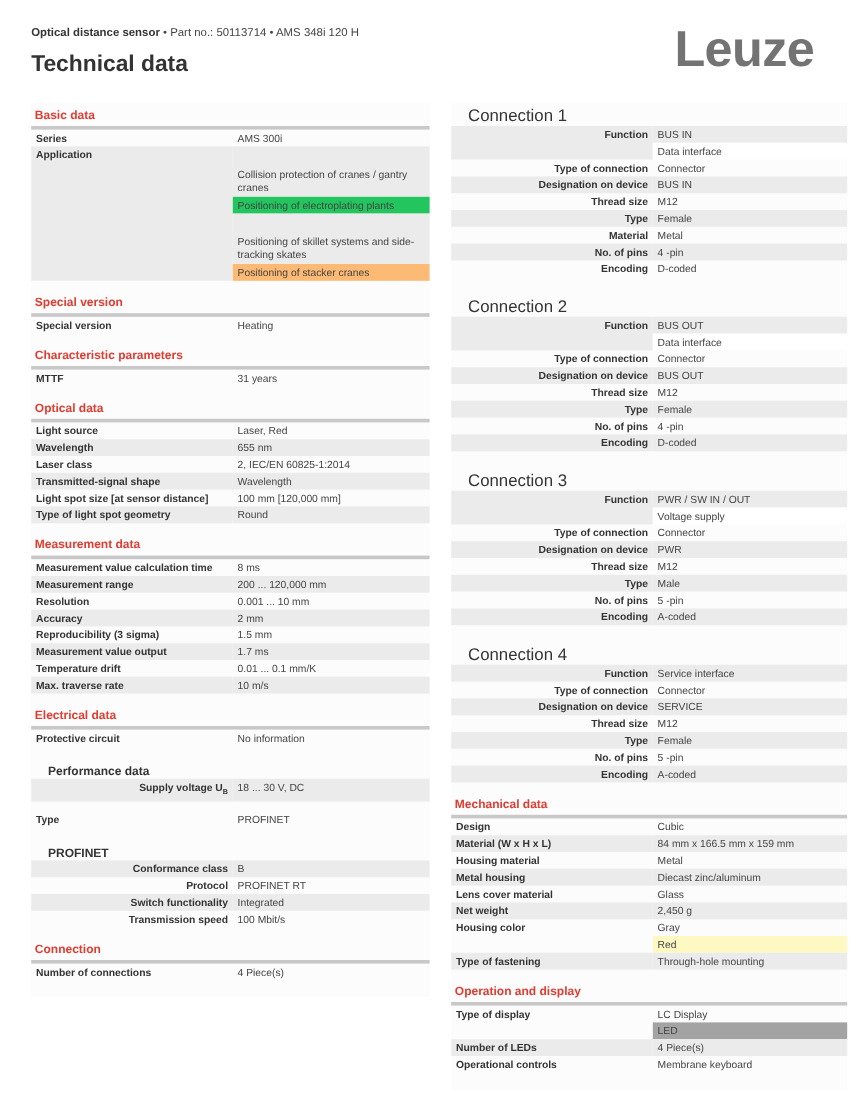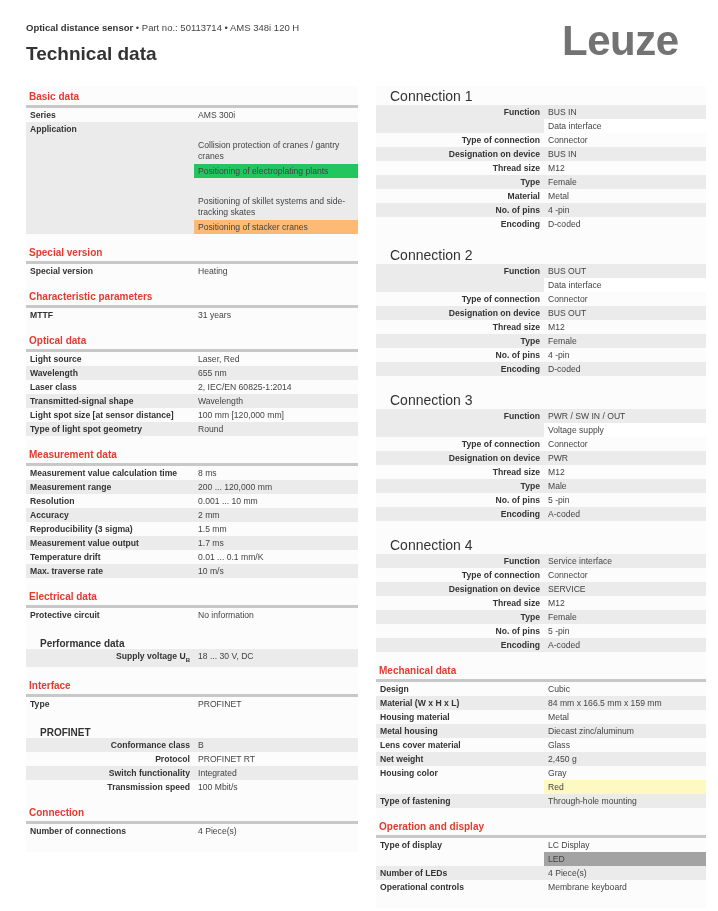--- a/index.html
+++ b/index.html
@@ -172,21 +172,20 @@
   <table class="indent">
     <tbody>
         <tr class="g">
       <td class="k"><span>Supply voltage U</span><sub>B</sub></td>
       <td class="v">18 ... 30 V, DC</td>
     </tr>
   </tbody>
     </table>
   <div class="gap"></div>
 
-  <div class="sec-h">Interface</div>
   <table>
     <tbody>
         <tr>
           <td class="k">Type</td>
           <td class="v">PROFINET</td>
         </tr>
   </tbody>
     </table>
   <div class="gap-l"></div>
   <div class="plain-h">PROFINET</div>

